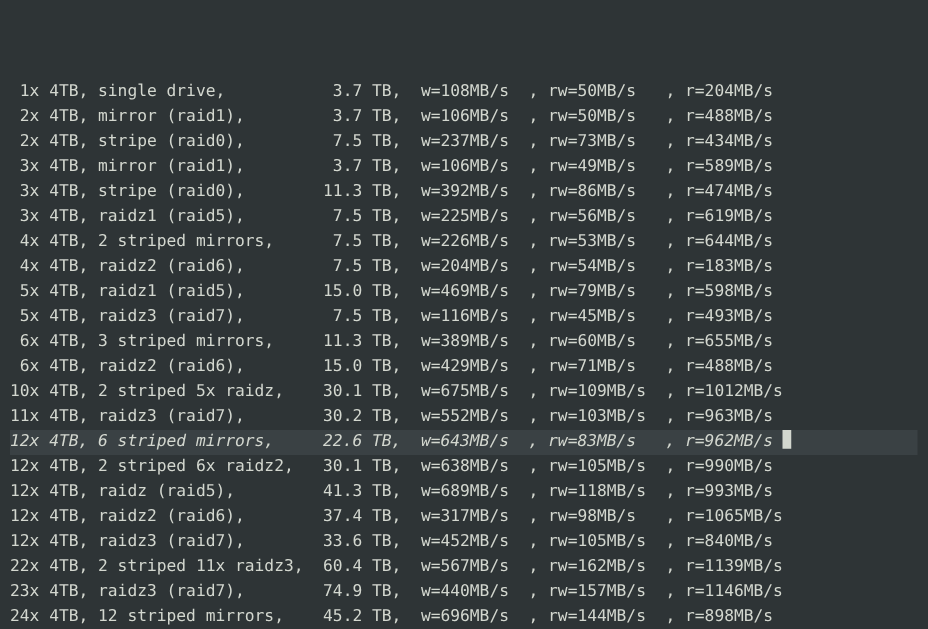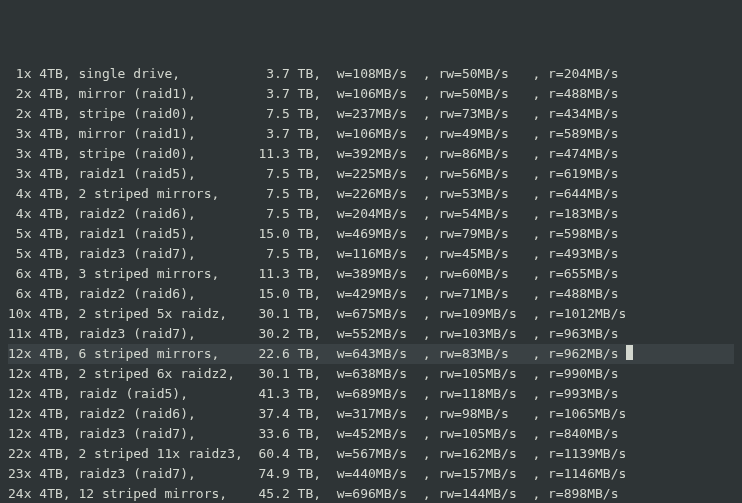--- a/index.html
+++ b/index.html
@@ -6,21 +6,21 @@
   margin: 0;
   padding: 4px 8px;
   background: #2e3436;
   font-family: "DejaVu Sans Mono", "Consolas", monospace;
   font-size: 13px;
   line-height: 20px;
   color: #d3d7cf;
   white-space: pre;
 }
 .row { display: block; }
-.row.hl { background: #3a4144; }
+.row.hl { background: #3a4144; font-style: italic; }
 .cursor { background: #d3d7cf; display:inline-block; width:7px; height:15px; vertical-align:-2px; }
 </style>
 </head>
 <body>
 
 
 <div id="term"><div class="row"> 1x 4TB, single drive,           3.7 TB,  w=108MB/s  , rw=50MB/s   , r=204MB/s</div><div class="row"> 2x 4TB, mirror (raid1),         3.7 TB,  w=106MB/s  , rw=50MB/s   , r=488MB/s</div><div class="row"> 2x 4TB, stripe (raid0),         7.5 TB,  w=237MB/s  , rw=73MB/s   , r=434MB/s</div><div class="row"> 3x 4TB, mirror (raid1),         3.7 TB,  w=106MB/s  , rw=49MB/s   , r=589MB/s</div><div class="row"> 3x 4TB, stripe (raid0),        11.3 TB,  w=392MB/s  , rw=86MB/s   , r=474MB/s</div><div class="row"> 3x 4TB, raidz1 (raid5),         7.5 TB,  w=225MB/s  , rw=56MB/s   , r=619MB/s</div><div class="row"> 4x 4TB, 2 striped mirrors,      7.5 TB,  w=226MB/s  , rw=53MB/s   , r=644MB/s</div><div class="row"> 4x 4TB, raidz2 (raid6),         7.5 TB,  w=204MB/s  , rw=54MB/s   , r=183MB/s</div><div class="row"> 5x 4TB, raidz1 (raid5),        15.0 TB,  w=469MB/s  , rw=79MB/s   , r=598MB/s</div><div class="row"> 5x 4TB, raidz3 (raid7),         7.5 TB,  w=116MB/s  , rw=45MB/s   , r=493MB/s</div><div class="row"> 6x 4TB, 3 striped mirrors,     11.3 TB,  w=389MB/s  , rw=60MB/s   , r=655MB/s</div><div class="row"> 6x 4TB, raidz2 (raid6),        15.0 TB,  w=429MB/s  , rw=71MB/s   , r=488MB/s</div><div class="row">10x 4TB, 2 striped 5x raidz,    30.1 TB,  w=675MB/s  , rw=109MB/s  , r=1012MB/s</div><div class="row">11x 4TB, raidz3 (raid7),        30.2 TB,  w=552MB/s  , rw=103MB/s  , r=963MB/s</div><div class="row hl">12x 4TB, 6 striped mirrors,     22.6 TB,  w=643MB/s  , rw=83MB/s   , r=962MB/s <span class="cursor"></span></div><div class="row">12x 4TB, 2 striped 6x raidz2,   30.1 TB,  w=638MB/s  , rw=105MB/s  , r=990MB/s</div><div class="row">12x 4TB, raidz (raid5),         41.3 TB,  w=689MB/s  , rw=118MB/s  , r=993MB/s</div><div class="row">12x 4TB, raidz2 (raid6),        37.4 TB,  w=317MB/s  , rw=98MB/s   , r=1065MB/s</div><div class="row">12x 4TB, raidz3 (raid7),        33.6 TB,  w=452MB/s  , rw=105MB/s  , r=840MB/s</div><div class="row">22x 4TB, 2 striped 11x raidz3,  60.4 TB,  w=567MB/s  , rw=162MB/s  , r=1139MB/s</div><div class="row">23x 4TB, raidz3 (raid7),        74.9 TB,  w=440MB/s  , rw=157MB/s  , r=1146MB/s</div><div class="row">24x 4TB, 12 striped mirrors,    45.2 TB,  w=696MB/s  , rw=144MB/s  , r=898MB/s</div></div>
 
 
 

